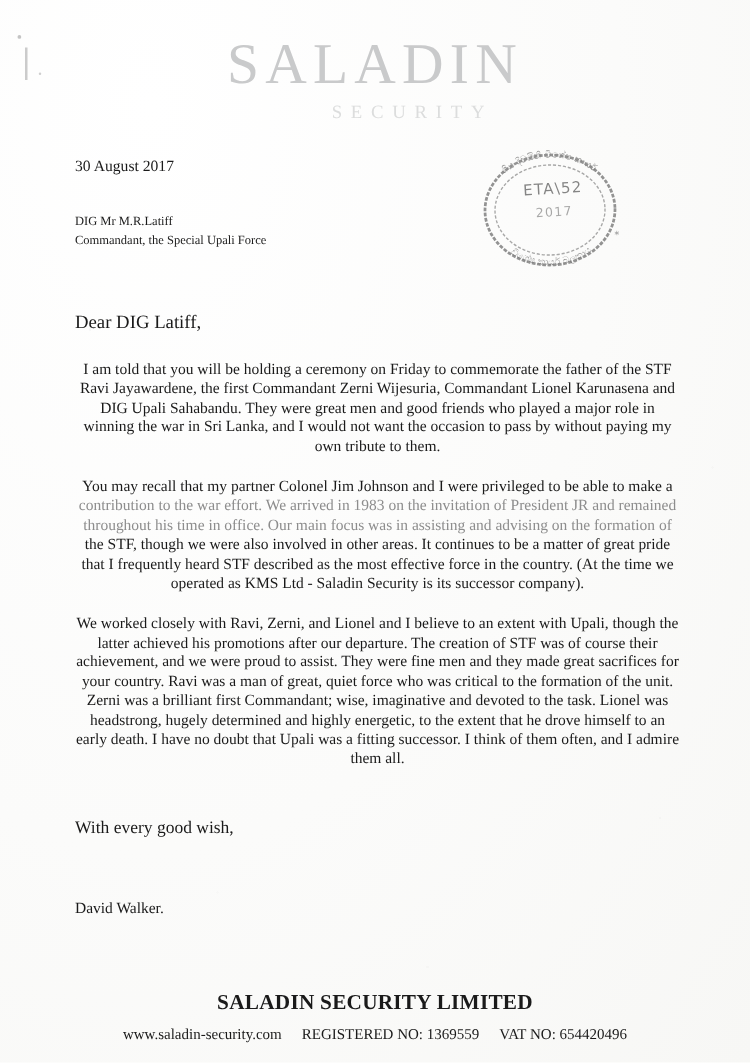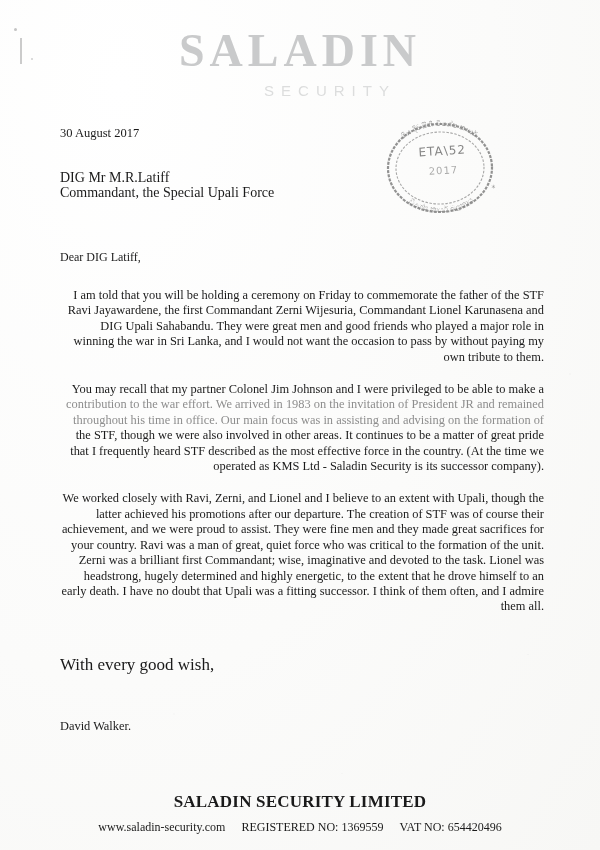--- a/index.html
+++ b/index.html
@@ -46,24 +46,24 @@
     left: 0;
     right: 0;
     text-align: center;
   }
   .brand-title {
     font-family: "Liberation Serif", serif;
     font-size: 46px;
     letter-spacing: 5px;
     color: #c9cacb;
     line-height: 1;
-    font-weight: 700;
+    font-weight: 400;
   }
   .brand-sub {
-    font-family: Liberation Sans, sans-serif;
+    font-family: Liberation Serif, serif;
     font-size: 15px;
     letter-spacing: 7px;
     color: #dcdddd;
     margin-top: 8px;
     padding-left: 60px;
   }
 
   
   .margin-mark {
     position: absolute;
@@ -97,54 +97,54 @@
   .date-line {
     position: absolute;
     left: 60px;
     top: 126px;
     font-size: 12.5px;
   }
   .recipient {
     position: absolute;
     left: 60px;
     top: 170px;
-    font-size: 14px;
+    font-size: 10px;
     line-height: 15px;
   }
   .salutation {
     position: absolute;
     left: 60px;
     top: 250px;
-    font-size: 12px;
+    font-size: 15px;
     text-align: right;
   }
 
   .paragraphs {
     position: absolute;
     left: 60px;
     top: 288px;
     width: 484px;
   }
   .para {
     font-size: 12.4px;
     line-height: 15.4px;
-    text-align: right;
+    text-align: center;
     margin: 0 0 17px 0;
   }
   .para.faded-mid > .fade {
     color: #8d8d8d;
   }
 
   .closing {
     position: absolute;
     left: 60px;
     width: 484px;
   }
   .closing-1 { top: 612px; font-size: 12.4px; }
-  .closing-2 { top: 655px; font-size: 17px; }
+  .closing-2 { top: 655px; font-size: 14px; }
   .closing-3 { top: 719px; font-size: 12.4px; }
 
   
   .stamp {
     position: absolute;
     left: 370px;
     top: 118px;
     width: 140px;
     height: 100px;
     transform: rotate(-1.5deg);

